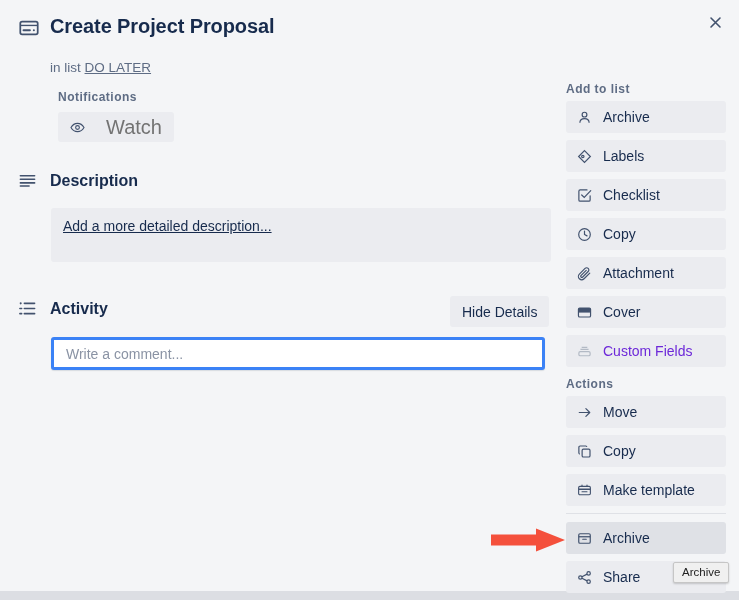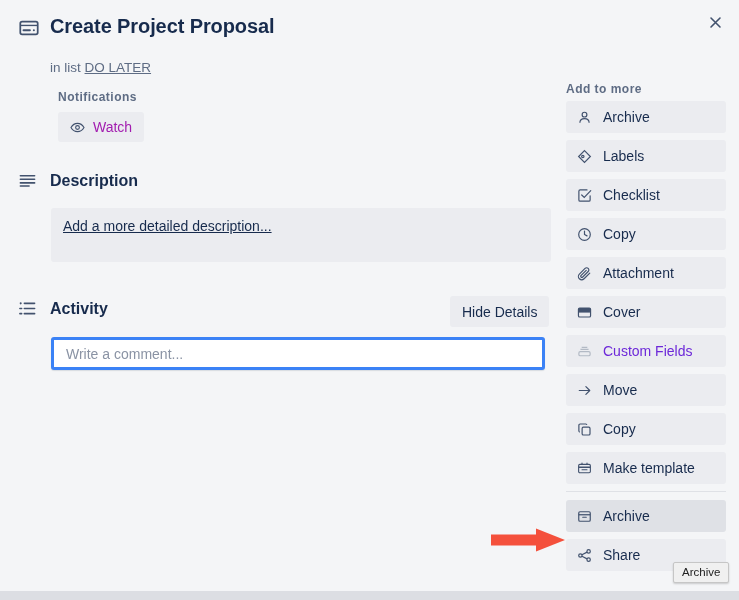--- a/index.html
+++ b/index.html
@@ -59,22 +59,22 @@
   
   #notif-label {
     position: absolute; left: 58px; top: 90px;
     font-size: 12px; font-weight: bold; color: #5e6c84;
     letter-spacing: 0.04em;
   }
   #watch-btn {
     position: absolute; left: 58px; top: 112px;
     height: 30px; padding: 0 12px;
     background: #ebecf0; border-radius: 3px;
-    display: flex; align-items: center; gap: 8px;
-    font-size: 14px; color: #a21caf; cursor: pointer;
+    display: flex; align-items: center; gap: 21px;
+    font-size: 20px; color: #737373; cursor: pointer;
   }
   #watch-btn .ico { color: #42526e; display:flex; }
 
   
   .section-head {
     position: absolute;
     display: flex; align-items: center;
   }
   .section-head .sec-ico {
     width: 24px; color: #42526e; display: flex; align-items: center;
@@ -231,21 +231,21 @@
       </svg>
     </span>
     <span class="sec-title">Activity</span>
   </div>
 
   <div id="hide-details">Hide Details</div>
 
   <div id="comment-box">Write a comment...</div>
 
   <div id="sidebar">
-    <div class="side-label">Add to more</div>
+    <div class="side-label">Add to list</div>
 
     <div class="side-btn">
       <span class="sico">
         <svg width="15" height="15" viewBox="0 0 24 24" fill="none" stroke="currentColor" stroke-width="1.9">
           <circle cx="12" cy="7.4" r="3.8"></circle>
           <path d="M4.6 20.5c0-4.1 3.3-6.6 7.4-6.6s7.4 2.5 7.4 6.6"></path>
         </svg>
       </span>
       <span>Archive</span>
     </div>
@@ -303,20 +303,21 @@
     <div class="side-btn disabled">
       <span class="sico">
         <svg width="15" height="15" viewBox="0 0 24 24" fill="none" stroke="currentColor" stroke-width="1.9">
           <rect x="3" y="12.2" width="18" height="6.6" rx="2.2"></rect>
           <path d="M5.5 8.6 H18.5 M7.5 5.4 H16.5"></path>
         </svg>
       </span>
       <span>Custom Fields</span>
     </div>
 
+    <div class="side-label" id="actions-label">Actions</div>
 
     <div class="side-btn">
       <span class="sico">
         <svg width="15" height="15" viewBox="0 0 24 24" fill="none" stroke="currentColor" stroke-width="1.9" stroke-linecap="round" stroke-linejoin="round">
           <path d="M3.6 12 H20.4 M14.2 5.8 L20.4 12 L14.2 18.2"></path>
         </svg>
       </span>
       <span>Move</span>
     </div>
 

